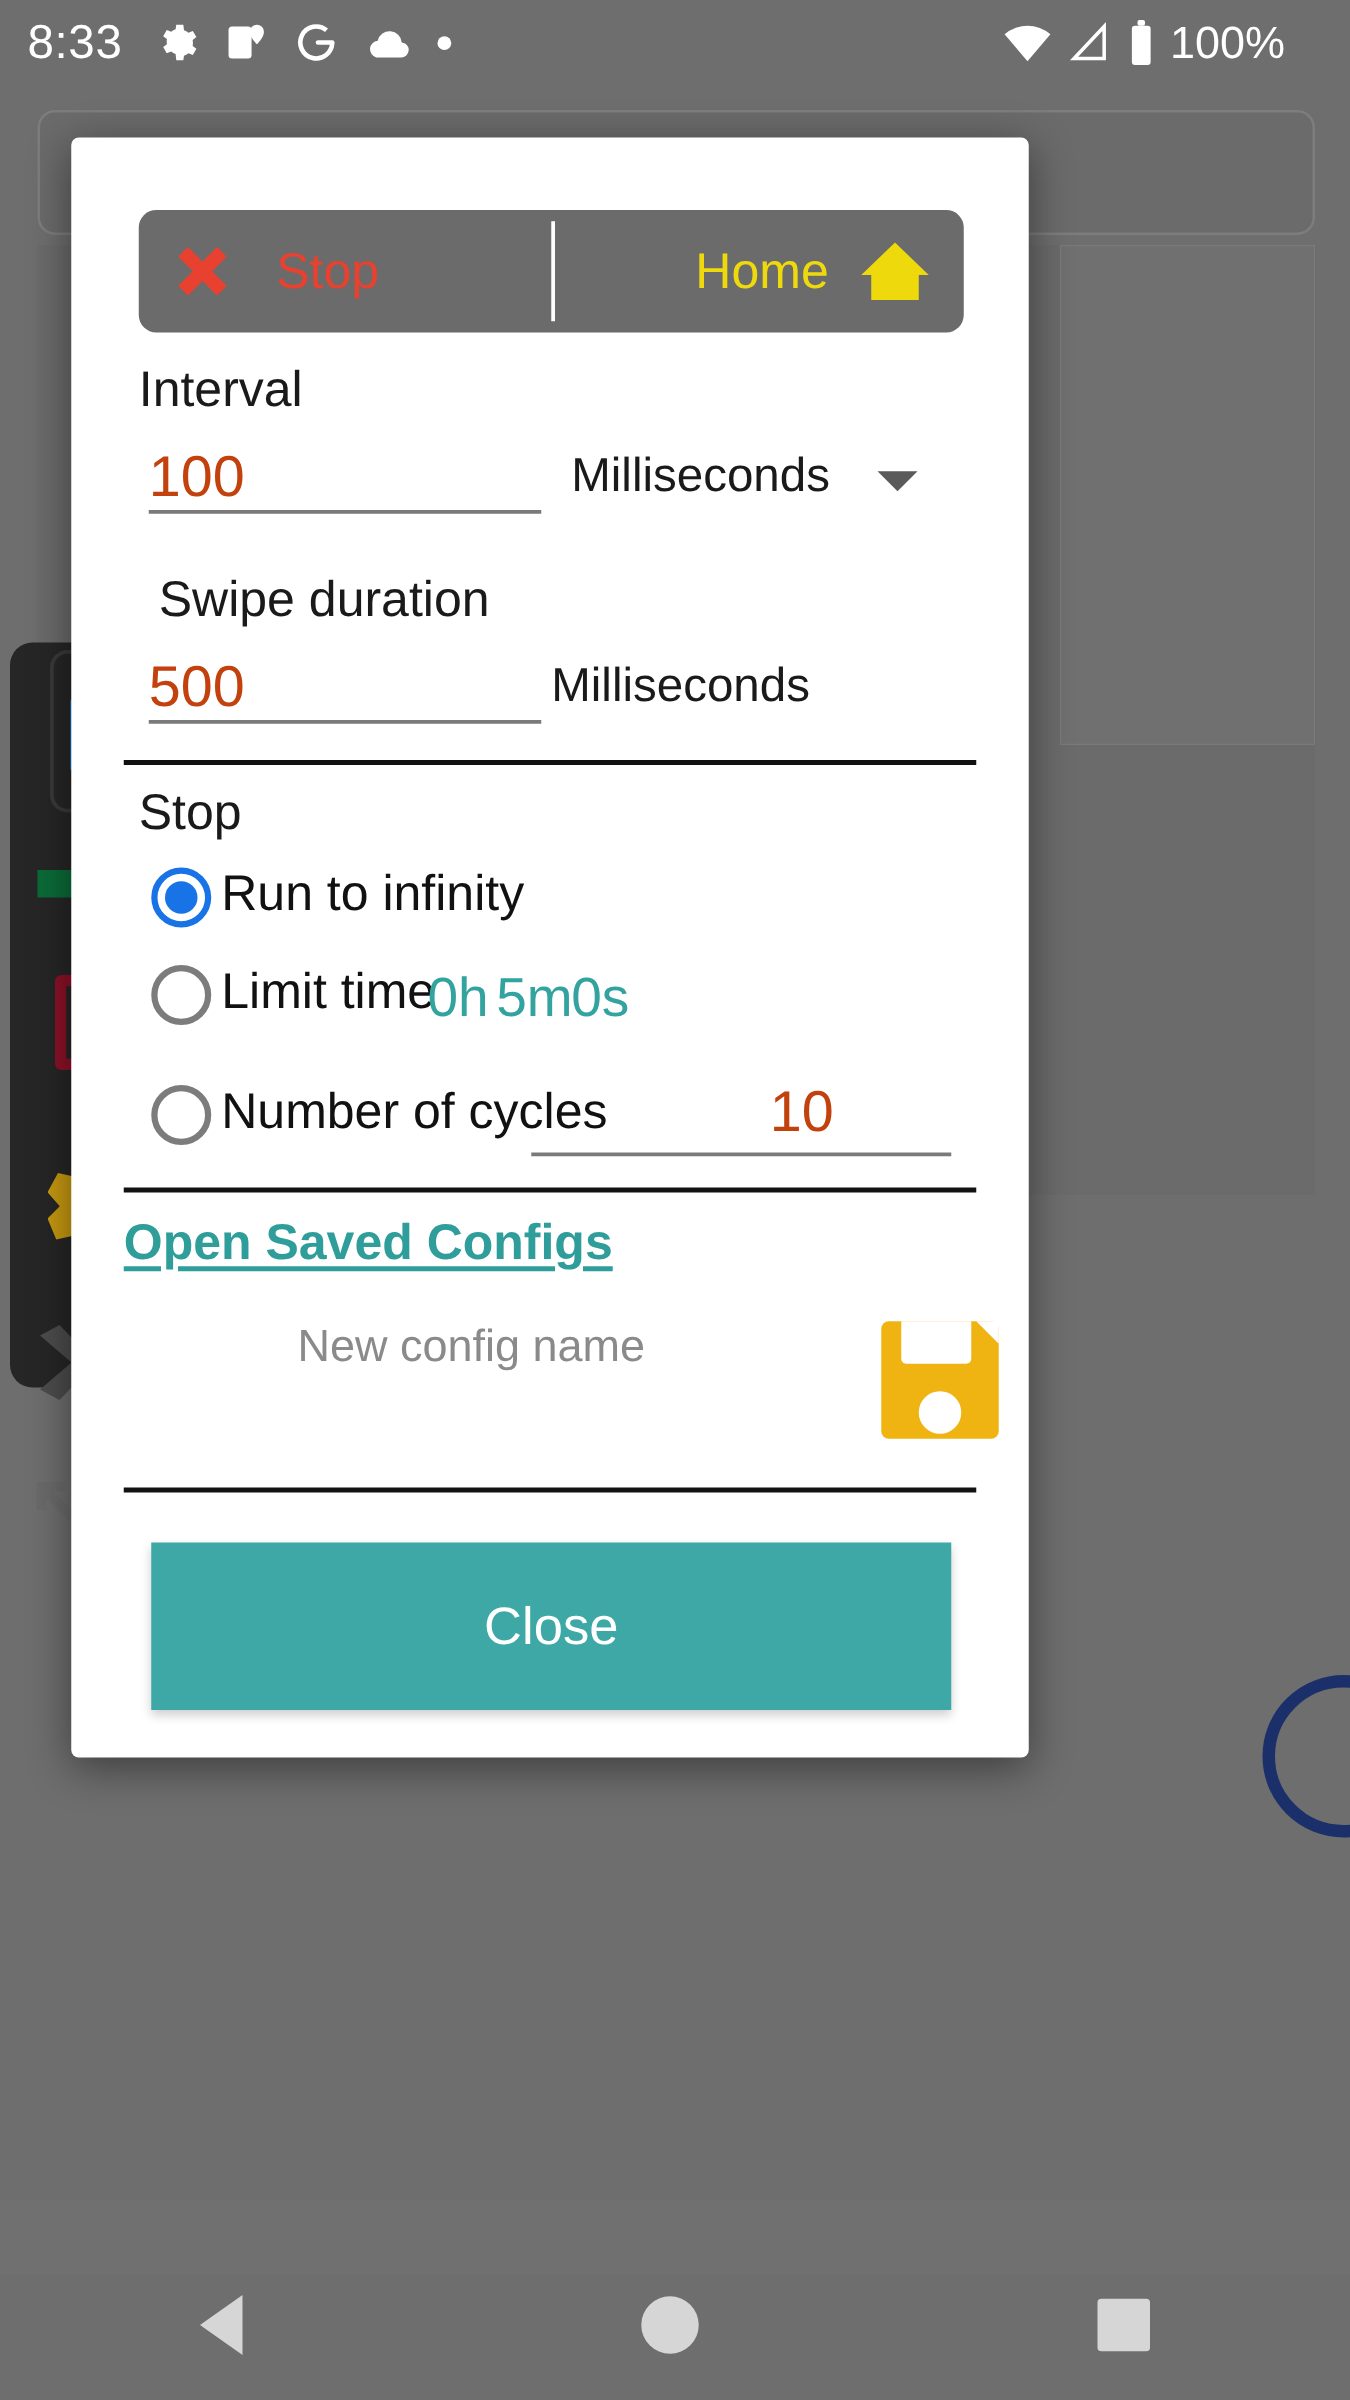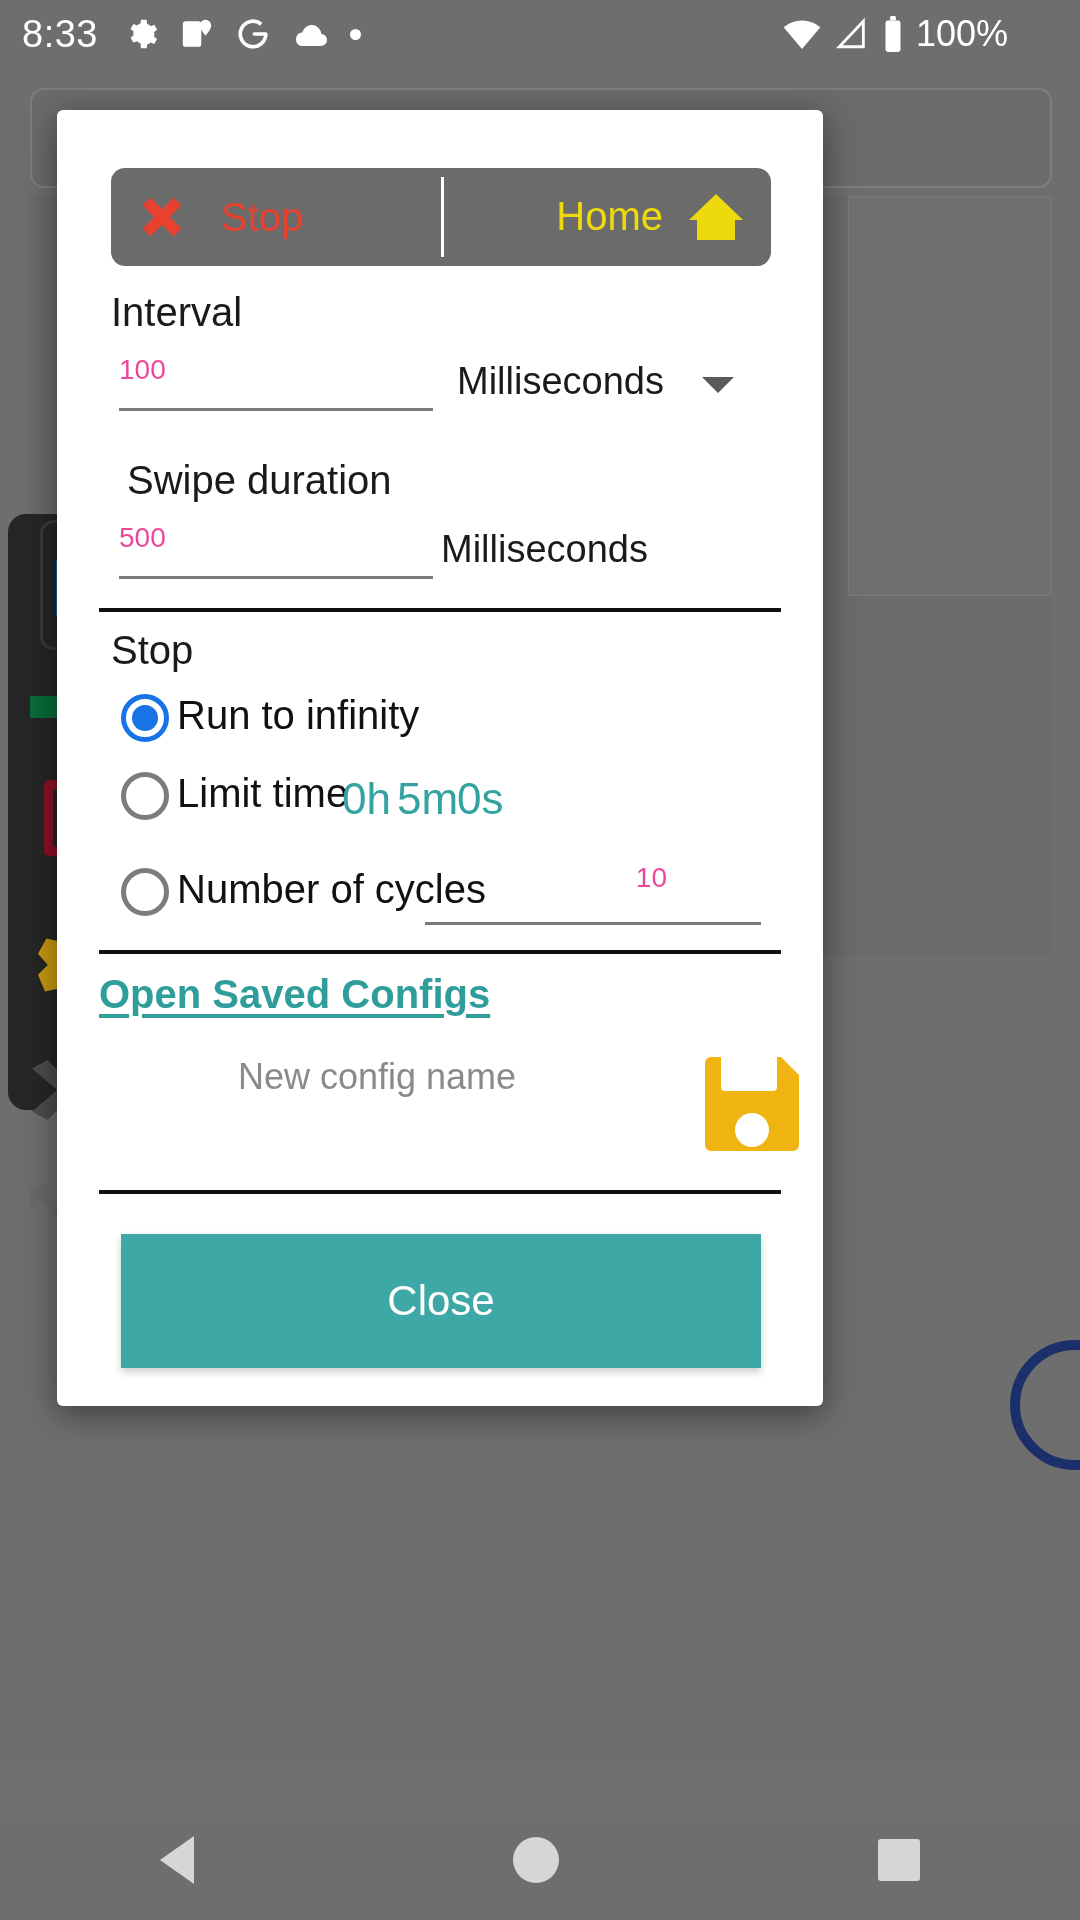--- a/index.html
+++ b/index.html
@@ -11,21 +11,21 @@
   }
   #root { position: relative; width: 1080px; height: 1920px; }
 
   
   .statusbar {
     position: absolute; left: 0; top: 0; width: 1028px; height: 68px;
     display: flex; align-items: center; color: #ffffff;
   }
   .sb-time { font-size: 38px; margin-left: 22px; letter-spacing: .5px; }
   .sb-icons { display: flex; align-items: center; gap: 22px; margin-left: 26px; }
-  .sb-right { margin-left: auto; display: flex; align-items: center; gap: 12px; margin-right: 20px; }
+  .sb-right { margin-left: auto; display: flex; align-items: center; gap: 12px; }
   .sb-batt-txt { font-size: 36px; }
   .dot { width: 11px; height: 11px; border-radius: 50%; background: #fff; }
 
   
   .bg-card {
     position: absolute; left: 30px; top: 88px; width: 1022px; height: 100px;
     border: 2px solid #7d7d7d; border-radius: 14px; background: #6b6b6b;
   }
   .bg-strip-right {
     position: absolute; left: 30px; top: 196px; width: 1022px; height: 760px;
@@ -64,21 +64,21 @@
     background: #ffffff; border-radius: 6px;
     box-shadow: 0 8px 34px rgba(0,0,0,.45);
   }
 
   .toolbar {
     position: absolute; left: 54px; top: 58px; width: 660px; height: 98px;
     background: #6b6b6b; border-radius: 14px;
     display: flex; align-items: center;
   }
   .tb-left { display: flex; align-items: center; flex: 1; padding-left: 30px; }
-  .tb-right { display: flex; align-items: flex-start; flex: 1; justify-content: flex-end; padding-right: 28px; }
+  .tb-right { display: flex; align-items: center; flex: 1; justify-content: flex-end; padding-right: 28px; }
   .tb-div { width: 3px; height: 80px; background: #ffffff; }
   .x-icon { width: 42px; height: 42px; position: relative; }
   .x-icon:before, .x-icon:after {
     content: ""; position: absolute; left: 50%; top: 50%; width: 44px; height: 11px;
     background: #e8412f; border-radius: 1px; transform-origin: center;
   }
   .x-icon:before { transform: translate(-50%,-50%) rotate(45deg); }
   .x-icon:after  { transform: translate(-50%,-50%) rotate(-45deg); }
   .tb-stop-label { font-size: 40px; color: #e8412f; margin-left: 38px; }
   .tb-home-label { font-size: 40px; color: #eeda0c; margin-right: 26px; }
@@ -87,21 +87,21 @@
     position: absolute; left: 0; top: 0; width: 0; height: 0;
     border-left: 27px solid transparent; border-right: 27px solid transparent;
     border-bottom: 26px solid #eeda0c;
   }
   .home-body { position: absolute; left: 8px; top: 24px; width: 38px; height: 22px; background: #eeda0c; }
 
   .label-h { position: absolute; font-size: 40px; color: #1a1a1a; }
   .field-underline {
     position: absolute; height: 3px; background: #7a7a7a;
   }
-  .field-value { position: absolute; font-size: 28px; color: #ec4899; }
+  .field-value { position: absolute; font-size: 46px; color: #c2410c; }
   .unit-text { position: absolute; font-size: 38px; color: #1a1a1a; }
   .caret {
     position: absolute; width: 0; height: 0;
     border-left: 16px solid transparent; border-right: 16px solid transparent;
     border-top: 16px solid #5a5a5a;
   }
   .hr-black { position: absolute; height: 4px; background: #111; }
 
   .radio-outer {
     position: absolute; width: 48px; height: 48px; border-radius: 50%;

